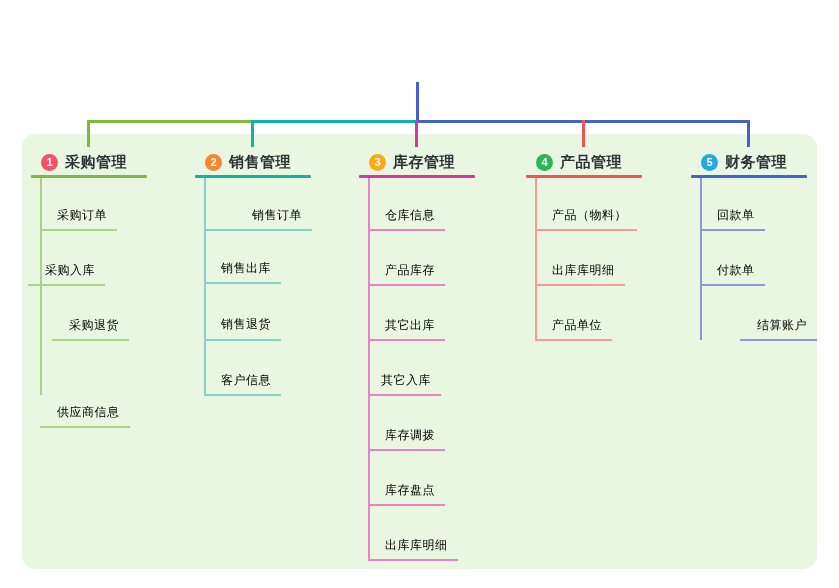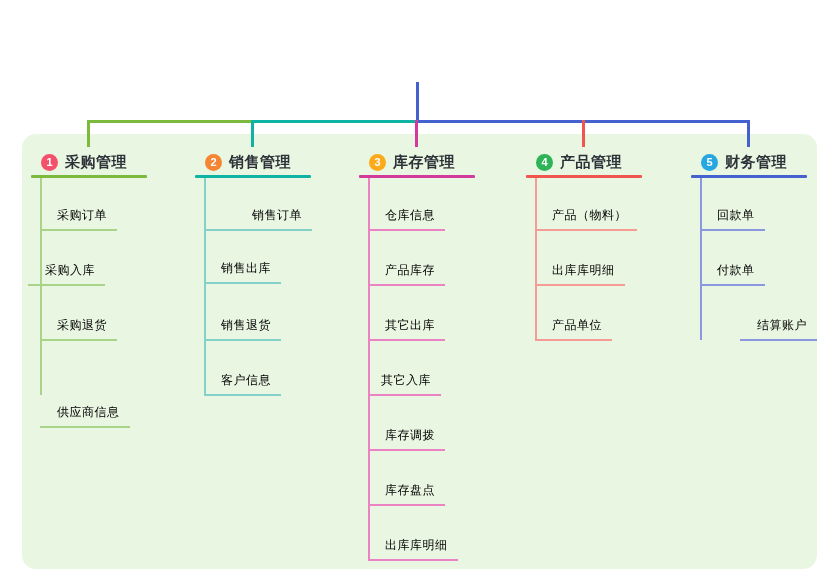--- a/index.html
+++ b/index.html
@@ -55,31 +55,31 @@
 
   <div>
       <div class="branch-underline" style="left: 31px; top: 175px; width: 116px; background: rgb(125, 185, 61);"></div>
       <div class="branch-head" style="left: 41px; top: 152px;">
         <span class="badge" style="background: rgb(243, 80, 107);">1</span>
         <span class="branch-label">采购管理</span>
       </div>
       <div class="vline" style="left: 40px; top: 178px; height: 217px; background: rgb(169, 211, 135);"></div>
       <div class="child" style="left: 40px; top: 203px; border-bottom-color: rgb(169, 211, 135);">采购订单</div>
       <div class="child" style="left: 28px; top: 258px; border-bottom-color: rgb(169, 211, 135);">采购入库</div>
-      <div class="child" style="left: 40px; top: 313px; border-bottom-color: rgb(169, 211, 135); text-align: center;">采购退货</div>
+      <div class="child" style="left: 52px; top: 313px; border-bottom-color: rgb(169, 211, 135); text-align: center;">采购退货</div>
       <div class="child" style="left: 40px; top: 368px; border-bottom-color: rgb(169, 211, 135); margin-top: 32px;">供应商信息</div>
       <div class="branch-underline" style="left: 195px; top: 175px; width: 116px; background: rgb(15, 179, 164);"></div>
       <div class="branch-head" style="left: 205px; top: 152px;">
         <span class="badge" style="background: rgb(245, 132, 51);">2</span>
         <span class="branch-label">销售管理</span>
       </div>
       <div class="vline" style="left: 204px; top: 178px; height: 217px; background: rgb(132, 209, 201);"></div>
       <div class="child" style="left: 204px; top: 203px; border-bottom-color: rgb(132, 209, 201); padding-left: 48px;">销售订单</div>
       <div class="child" style="left: 204px; top: 256px; border-bottom-color: rgb(132, 209, 201);">销售出库</div>
-      <div class="child" style="left: 204px; top: 313px; border-bottom-color: rgb(132, 209, 201);">销售退货</div>
+      <div class="child" style="left: 204px; top: 313px; border-bottom-color: rgb(132, 209, 201); font-family: Liberation Mono, monospace;">销售退货</div>
       <div class="child" style="left: 204px; top: 368px; border-bottom-color: rgb(132, 209, 201);">客户信息</div>
       <div class="branch-underline" style="left: 359px; top: 175px; width: 116px; background: rgb(210, 58, 155);"></div>
       <div class="branch-head" style="left: 369px; top: 152px;">
         <span class="badge" style="background: rgb(251, 171, 25);">3</span>
         <span class="branch-label">库存管理</span>
       </div>
       <div class="vline" style="left: 368px; top: 178px; height: 382px; background: rgb(234, 130, 195);"></div>
       <div class="child" style="left: 368px; top: 203px; border-bottom-color: rgb(234, 130, 195);">仓库信息</div>
       <div class="child" style="left: 368px; top: 258px; border-bottom-color: rgb(234, 130, 195);">产品库存</div>
       <div class="child" style="left: 368px; top: 313px; border-bottom-color: rgb(234, 130, 195);">其它出库</div>

